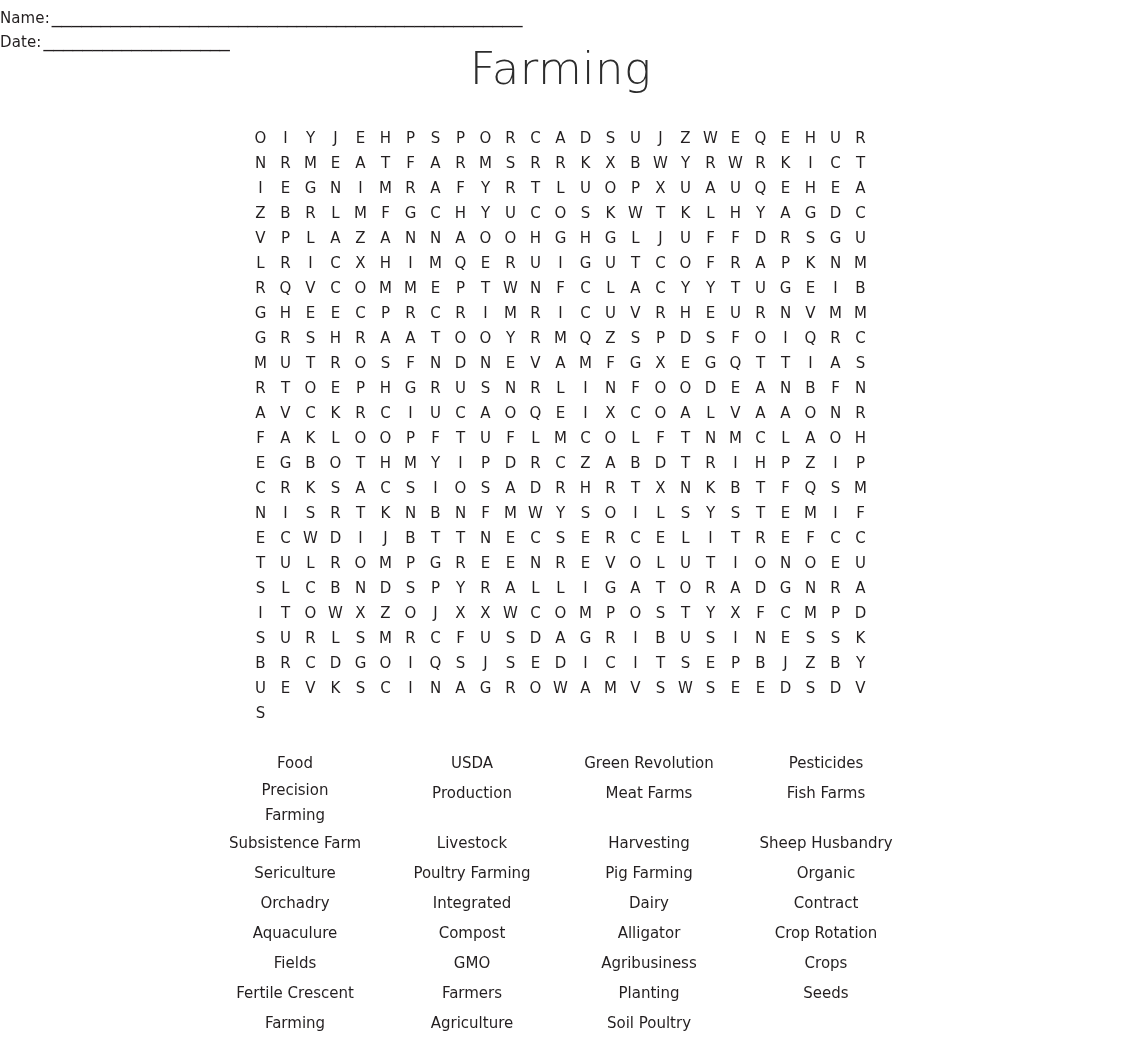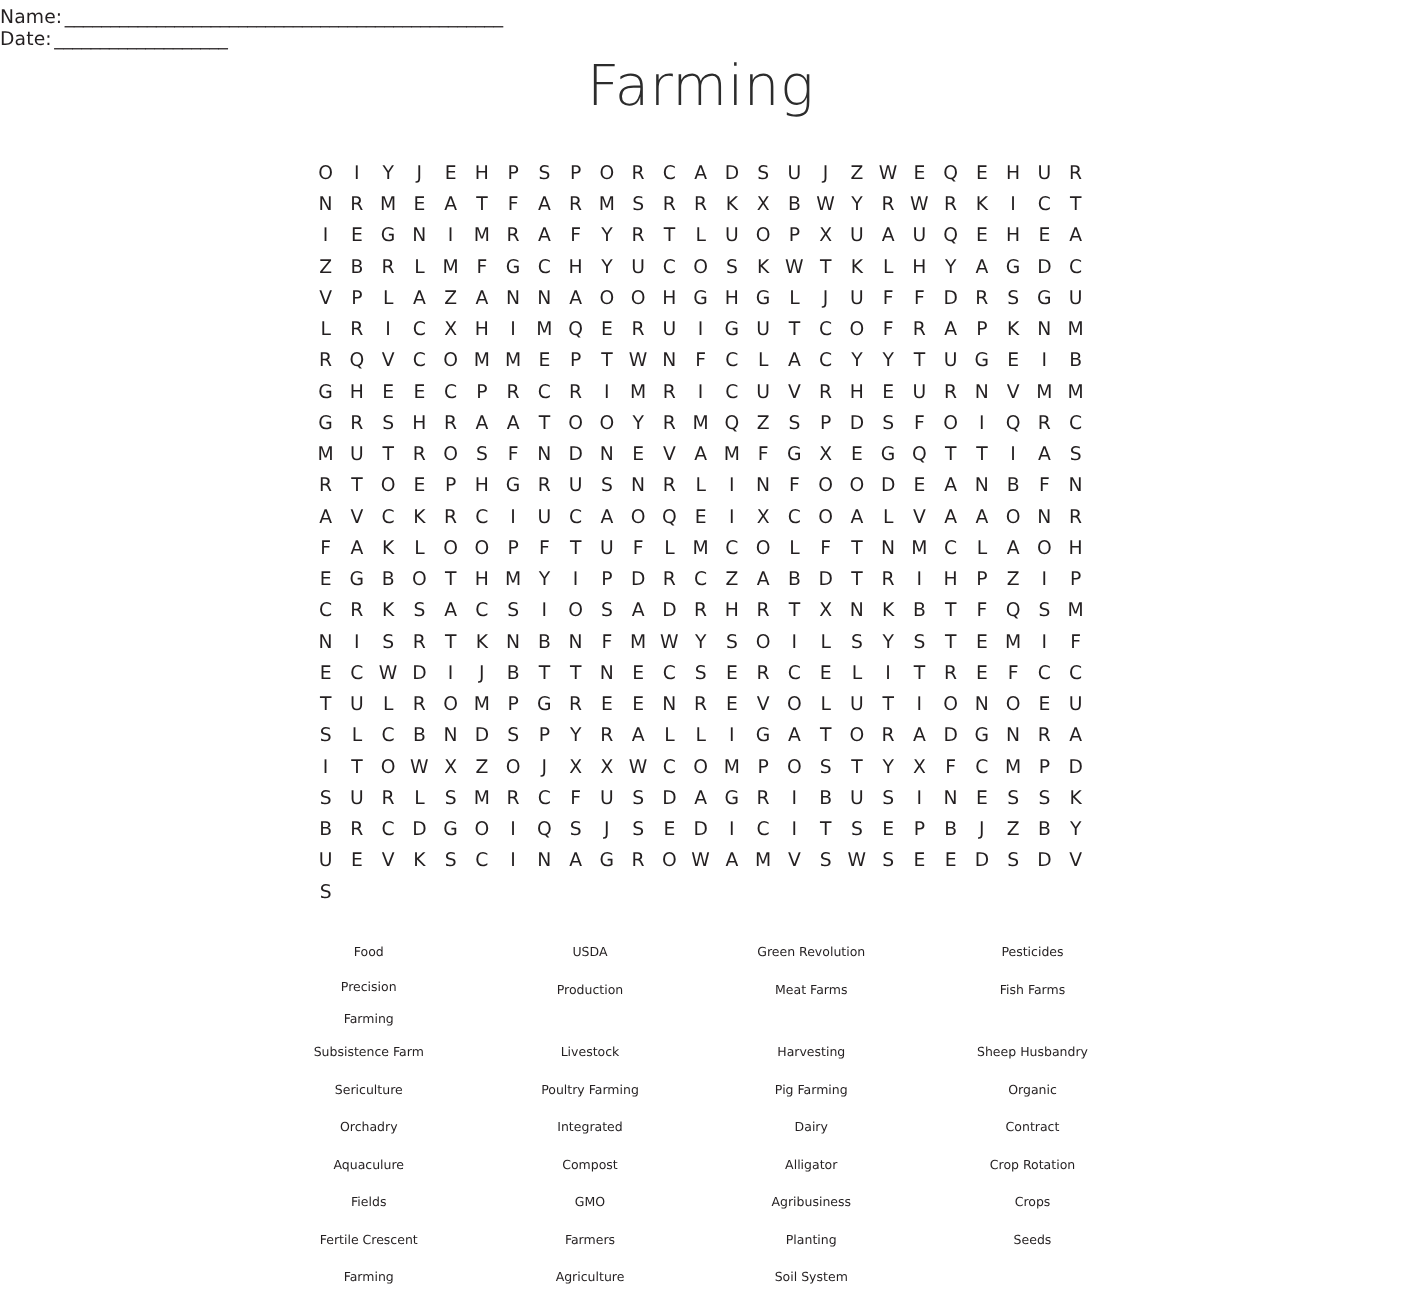--- a/index.html
+++ b/index.html
@@ -34,21 +34,21 @@
     align-items: baseline;
     white-space: nowrap;
     font-size: 15px;
     color: #231f20;
   }
   .field-label {
     font-size: 15px;
     letter-spacing: 0.1px;
   }
   .field-rule {
-    font-size: 15px;
+    font-size: 20px;
     letter-spacing: -0.2px;
     margin-left: 2px;
     font-family: "DejaVu Sans", "Liberation Sans", sans-serif;
   }
   .field-name { margin-left: 0px; }
   .field-date { margin-right: 0px; }
 
   
   .title {
     position: absolute;
@@ -100,21 +100,21 @@
     justify-content: center;
   }
   .wordlist-grid {
     display: grid;
     grid-template-columns: 177px 177px 177px 177px;
     width: 708px;
     row-gap: 0px;
   }
   .word {
     text-align: center;
-    font-size: 10px;
+    font-size: 15px;
     color: #231f20;
     line-height: 30px;
     min-height: 30px;
     padding: 0 4px;
     box-sizing: border-box;
   }
   .word.two-line {
     line-height: 25px;
   }
 </style>
@@ -744,15 +744,15 @@
       <div class="word">Fields</div>
       <div class="word">GMO</div>
       <div class="word">Agribusiness</div>
       <div class="word">Crops</div>
       <div class="word">Fertile Crescent</div>
       <div class="word">Farmers</div>
       <div class="word">Planting</div>
       <div class="word">Seeds</div>
       <div class="word">Farming</div>
       <div class="word">Agriculture</div>
-      <div class="word">Soil System</div>
+      <div class="word">Soil Poultry</div>
     </div>
 </div>
 
 </body></html>

